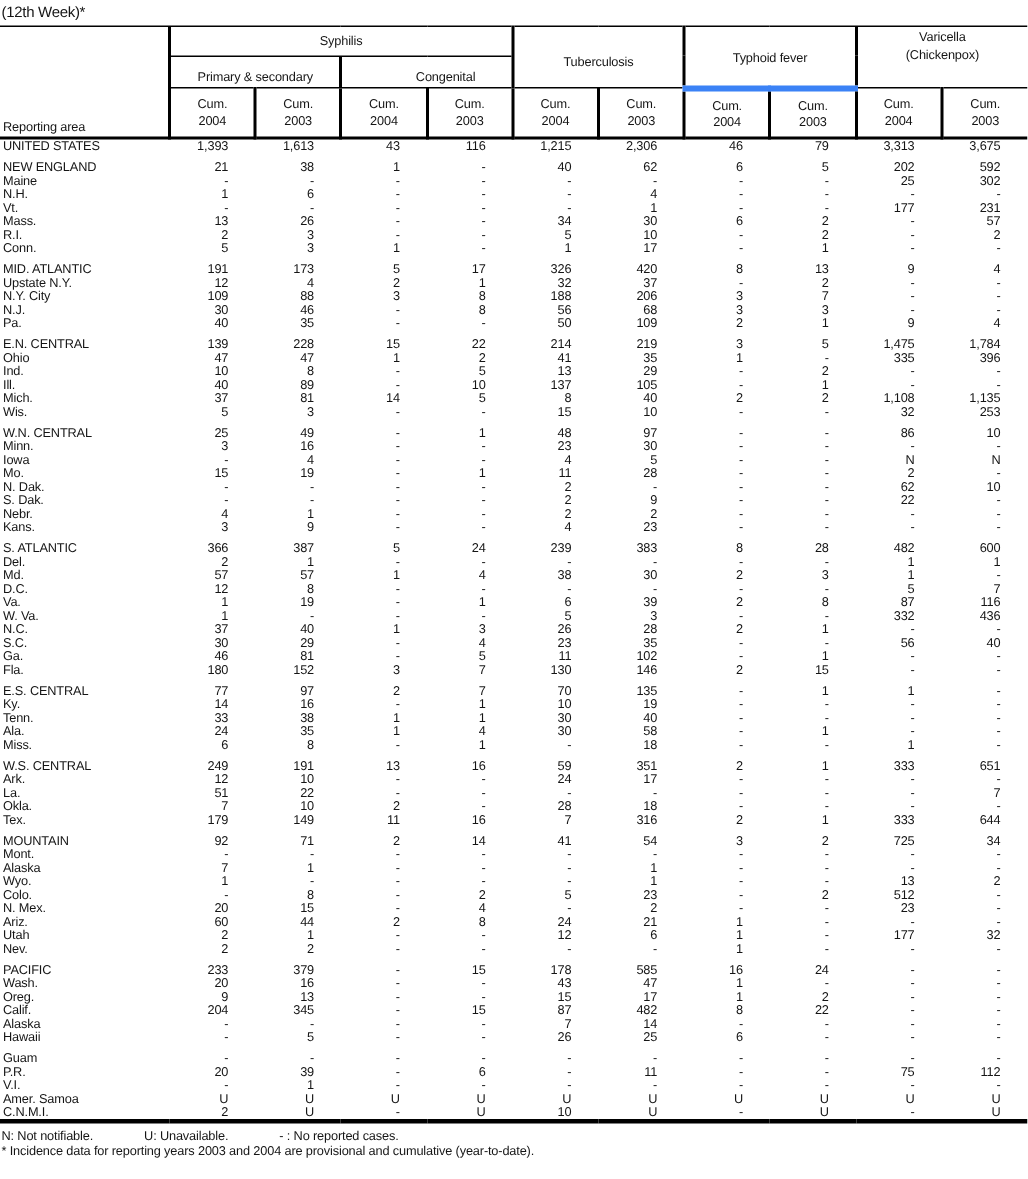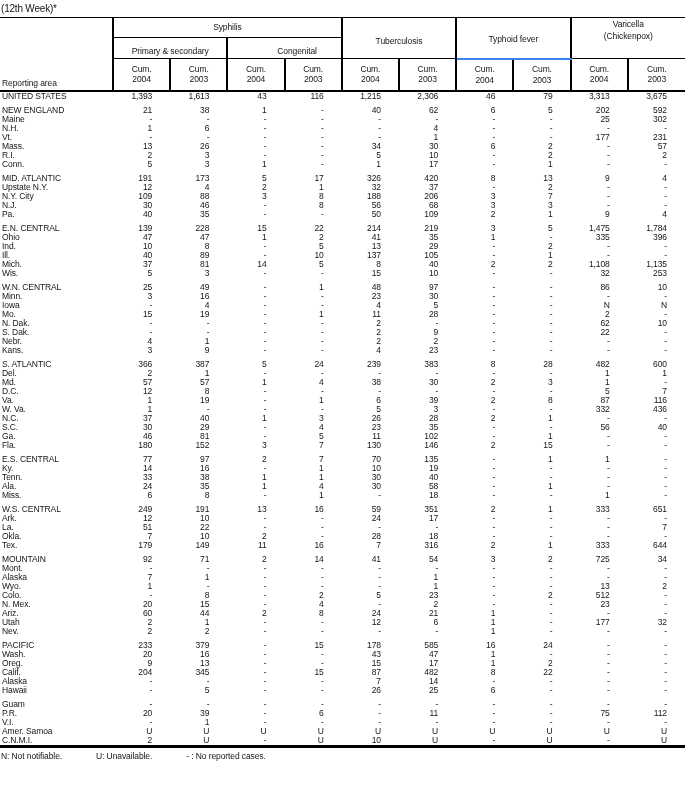--- a/index.html
+++ b/index.html
@@ -47,21 +47,21 @@
     height: 16px;
     vertical-align: middle;
     border-left: 2px solid #000;
     border-right: 2px solid #000;
     border-bottom: 1px solid #000;
   }
   th.grp2 { height: 15px; vertical-align: bottom; padding-bottom: 2px; border-bottom: 1px solid #000; }
   th.ps { border-right: 2px solid #000; }
   th.cg { border-right: 2px solid #f97316; padding-left: 25px; }
   th.tb { vertical-align: bottom; padding-bottom: 12px; border-left: 2px solid #000; border-right: 2px solid #000; border-bottom: 1px solid #000; }
-  th.ty { vertical-align: bottom; padding-bottom: 14px; border-right: 2px solid #000; border-bottom: 2px solid #3b82f6; }
+  th.ty { vertical-align: bottom; padding-bottom: 14px; border-right: 2px solid #000; border-bottom: 4px solid #3b82f6; }
   th.va { vertical-align: bottom; padding-bottom: 16px; border-bottom: 1px solid #000; line-height: 12px; }
   tr.cum-row th {
     height: 30px;
     line-height: 10.5px;
     vertical-align: middle;
     border-right: 2px solid #000;
     border-bottom: 2px solid #000;
   }
   tr.cum-row th:last-child { border-right: none; }
 
@@ -1031,15 +1031,16 @@
           <td class="num">-</td>
           <td class="num">U</td>
         </tr>
       </tbody>
   </table>
 
   <div class="footnotes">
     <div class="fn-line">
       <span class="fn-item">N: Not notifiable.</span><span class="fn-item">U: Unavailable.</span><span class="fn-item">- : No reported cases.</span>
     </div>
+    <div class="fn-line">* Incidence data for reporting years 2003 and 2004 are provisional and cumulative (year-to-date).</div>
   </div>
 
 </div>
 
 </body></html>

